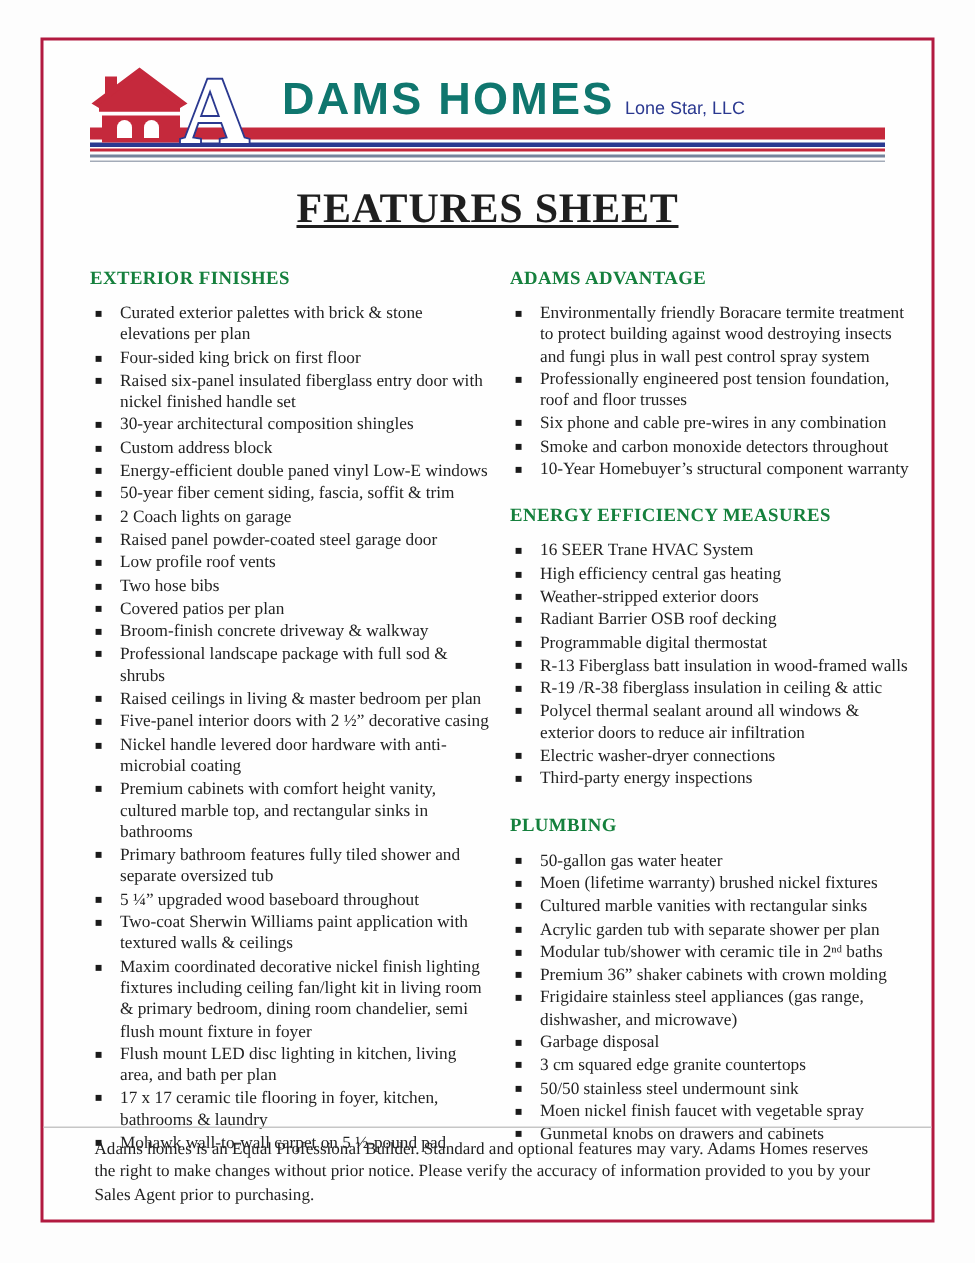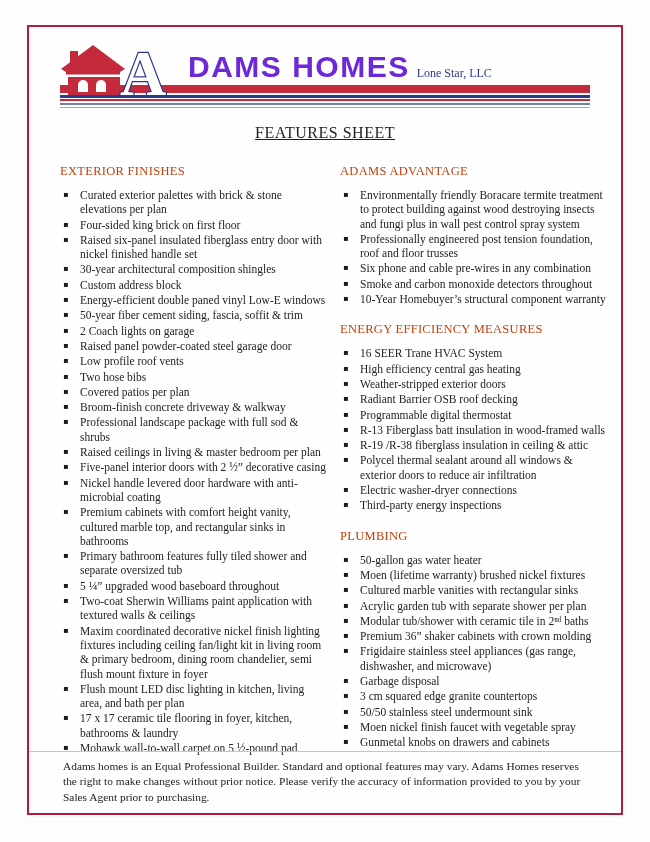--- a/index.html
+++ b/index.html
@@ -27,51 +27,51 @@
     position:absolute;left:0;top:0;z-index:3;
   }
   .brand-line{
     position:absolute;left:128px;bottom:15px;
     display:flex;align-items:baseline;gap:7px;z-index:2;
     white-space:nowrap;
   }
   .brand-text{
     font-family:"Liberation Sans","DejaVu Sans",sans-serif;
     font-weight:bold;font-size:30px;letter-spacing:1.5px;
-    color:#6d28d9;
+    color:#0f766e;
   }
   .brand-suffix{
-    font-family:Liberation Serif, serif;
+    font-family:Liberation Sans, sans-serif;
     font-size:12px;color:#2b3990;
   }
   .logo-bars{margin:0 31px 0 31px;position:relative;z-index:1;}
   .bar-red{height:8px;background:#c5293c;margin-top:-14px;}
   .bar-navy{height:3px;background:#2b3990;margin-top:2px;}
   .bar-red-thin{height:2px;background:#c5293c;margin-top:1px;}
   .bar-slate{height:2px;background:#75849c;margin-top:2px;}
   .bar-silver{height:1px;background:#a3abb8;margin-top:2px;}
   
   .page-title{
     text-align:center;
-    font-size:16px;font-weight:normal;
+    font-size:28px;font-weight:bold;
     letter-spacing:0.5px;
     text-decoration:underline;
     margin:16px 0 0 0;
   }
   
   .columns{
     display:flex;justify-content:space-between;
     padding:6px 12px 0 31px;
     gap:6px;
   }
   .column{width:269px;}
   .section-heading{
-    font-size:12.5px;font-weight:normal;
+    font-size:12.5px;font-weight:bold;
     letter-spacing:0.3px;
-    color:#c2410c;
+    color:#15803d;
     margin:16px 0 9px 0;
   }
   .column[data-column="right"] .section:last-child .section-heading{margin-bottom:2px;}
   .feature-list{
     list-style:none;margin:0;padding:0 0 0 3px;
   }
   .feature-item{
     display:flex;align-items:flex-start;
     font-size:11.5px;line-height:14.3px;
     margin:0 0 1px 0;color:#232323;

